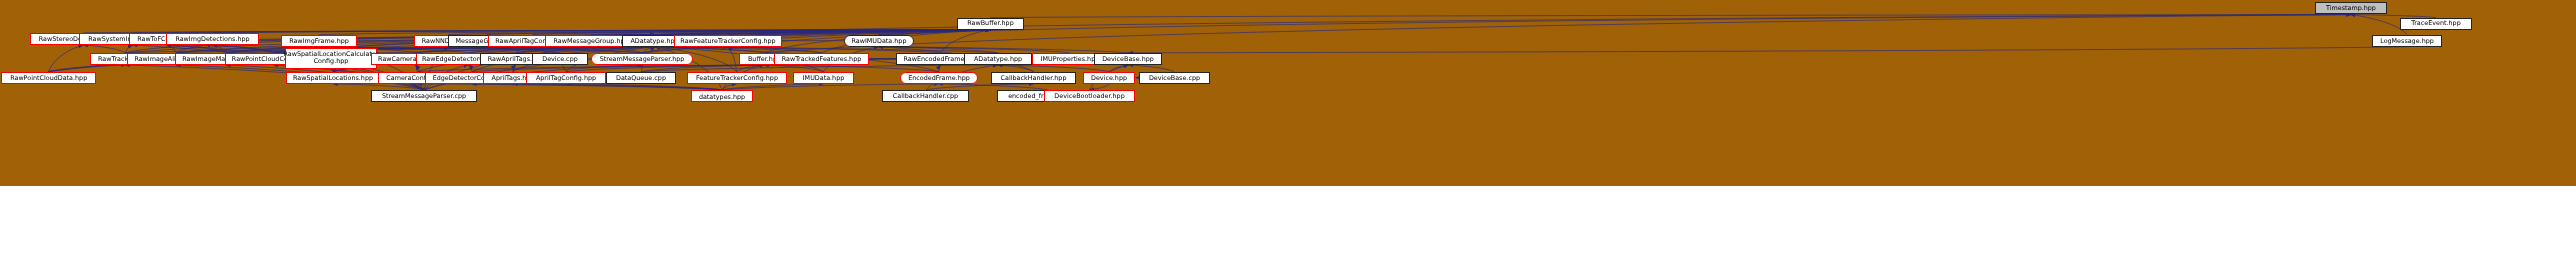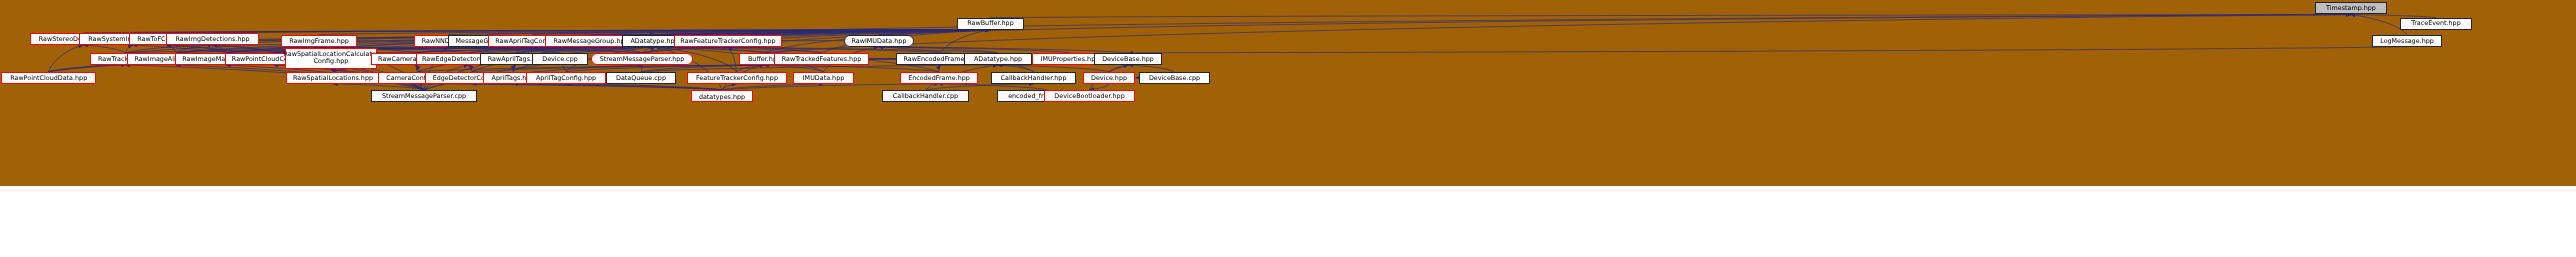--- a/index.html
+++ b/index.html
@@ -325,21 +325,21 @@
     </div>
     <div class="node black" style="left: 606px; top: 72px; width: 70px; height: 12px;">
       <span>DataQueue.cpp</span>
     </div>
     <div class="node " style="left: 687px; top: 72px; width: 100px; height: 12px;">
       <span>FeatureTrackerConfig.hpp</span>
     </div>
     <div class="node " style="left: 793px; top: 72px; width: 61px; height: 12px;">
       <span>IMUData.hpp</span>
     </div>
-    <div class="node " style="left: 900px; top: 72px; width: 78px; height: 12px;">
+    <div class="node " style="left: 900px; top: 72px; width: 78px; height: 12px; border-radius: 6px;">
       <span>EncodedFrame.hpp</span>
     </div>
     <div class="node black" style="left: 991px; top: 72px; width: 85px; height: 12px;">
       <span>CallbackHandler.hpp</span>
     </div>
     <div class="node " style="left: 1083px; top: 72px; width: 52px; height: 12px;">
       <span>Device.hpp</span>
     </div>
     <div class="node black" style="left: 1139px; top: 72px; width: 71px; height: 12px;">
       <span>DeviceBase.cpp</span>

